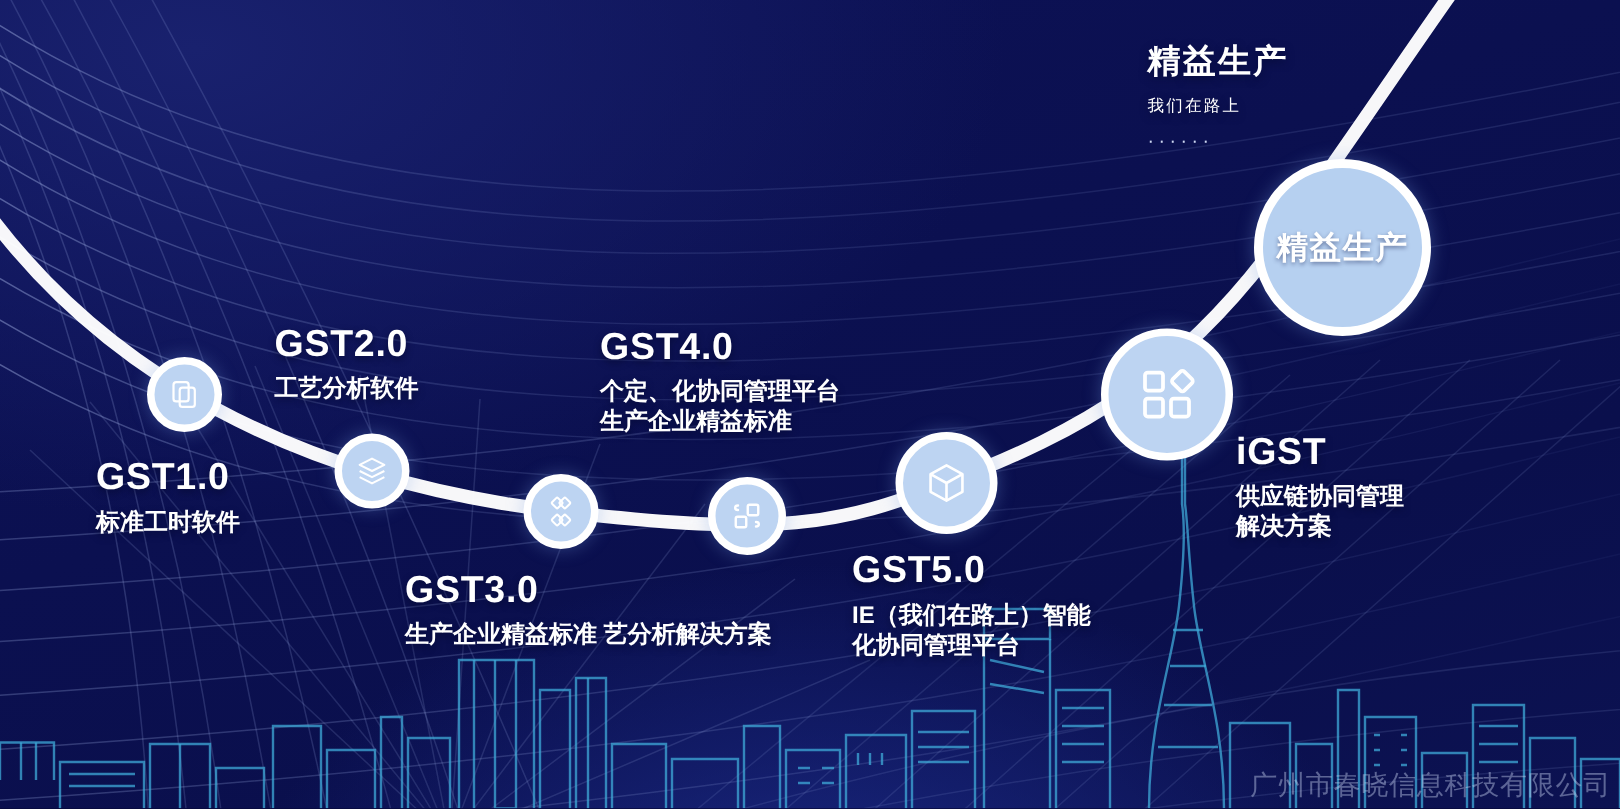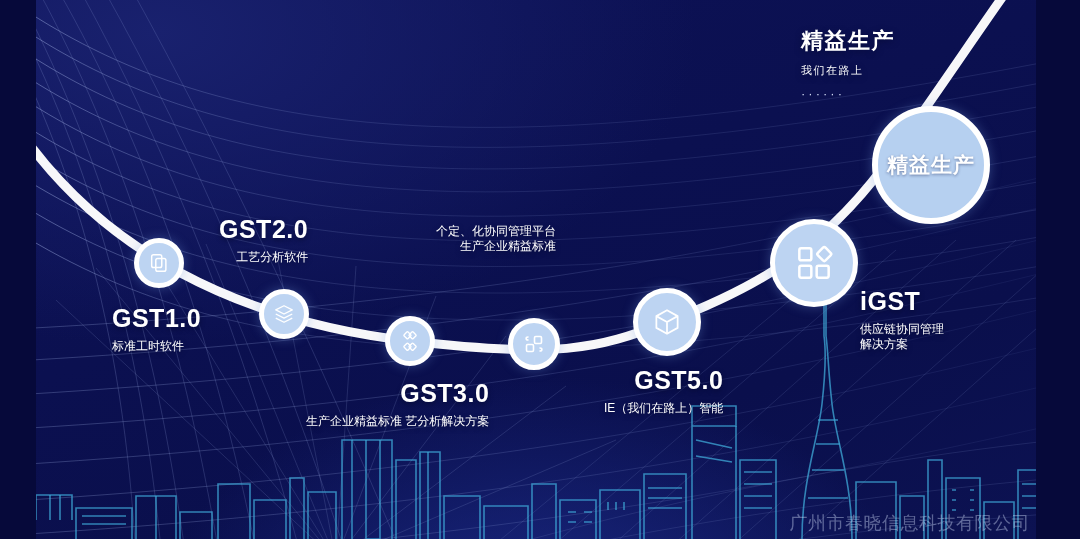--- a/index.html
+++ b/index.html
@@ -1,41 +1,40 @@
 <!DOCTYPE html>
 <html lang="zh"><head>
 <meta charset="utf-8">
 <title>GST Roadmap</title>
 <style>
   html,body{margin:0;padding:0;background:#06093a;}
   body{font-family:"Liberation Sans","DejaVu Sans",sans-serif;}
   #stage{
-    position:relative;width:1000px;height:539px;overflow:hidden;
+    position:relative;width:1080px;height:539px;overflow:hidden;
     background:
       radial-gradient(ellipse 620px 420px at 50% 118%, #1b2a86 0%, rgba(27,42,134,0) 62%),
       radial-gradient(ellipse 900px 520px at 12% 6%, #19216e 0%, rgba(25,33,110,0) 60%),
       linear-gradient(160deg,#0d1258 0%,#0b1050 42%,#0a0f4c 72%,#0c1252 100%);
-    margin-left: 36px;
   }
   #bg-svg,#curve-svg,#city-svg{position:absolute;inset:0;width:1080px;height:539px;display:block;}
   #bg-svg{opacity:.95;}
   .node{position:absolute;border-radius:50%;background:#bdd4f2;
         border:5px solid #ffffff;box-sizing:border-box;
         display:flex;align-items:center;justify-content:center;
         box-shadow:0 0 12px rgba(120,160,230,.35);}
   .node svg{display:block;}
   .node.big{background:#b6d0f0;border-width:6px;}
   .big-label{color:#ffffff;font-size:21px;font-weight:700;letter-spacing:1px;
              text-shadow:0 1px 3px rgba(10,20,70,.45);}
   .lbl{position:absolute;color:#ffffff;}
   .lbl .t{font-size:25px;font-weight:700;letter-spacing:.5px;line-height:1.1;
           text-shadow:0 2px 5px rgba(5,10,50,.75);}
-  .lbl .s{font-size:12px;font-weight:400;line-height:1.28;margin-top:6px;
+  .lbl .s{font-size:16px;font-weight:700;line-height:1.28;margin-top:6px;
           text-shadow:0 2px 5px rgba(5,10,50,.75);}
-  .lbl.center{text-align:right;}
+  .lbl.center{text-align:left;}
   .lbl.left{text-align:left;}
   #hero{position:absolute;left:765px;top:28px;color:#fff;}
   #hero .h1{font-size:22px;font-weight:700;letter-spacing:1.5px;line-height:1.2;
             text-shadow:0 2px 6px rgba(5,10,50,.7);}
   #hero .h2{font-size:11px;font-weight:400;margin-top:9px;letter-spacing:1.5px;
             text-shadow:0 2px 6px rgba(5,10,50,.7);}
   #hero .dots{font-size:13px;margin-top:8px;letter-spacing:3px;color:#cfd9f2;}
   #watermark{position:absolute;right:6px;bottom:4px;font-size:18px;
              color:rgba(205,218,245,.42);letter-spacing:.5px;white-space:nowrap;}
 </style>
@@ -246,49 +245,51 @@
           <svg viewBox="0 0 24 24" width="40" height="40" fill="none" stroke="#ffffff" stroke-width="1.5" stroke-linejoin="round">
             <rect x="3.2" y="3.2" width="7.2" height="7.2" rx="1.1"></rect>
             <rect x="14.9" y="3.4" width="6.5" height="6.5" rx="1.1" transform="rotate(45 18.15 6.65)"></rect>
             <rect x="3.2" y="13.6" width="7.2" height="7.2" rx="1.1"></rect>
             <rect x="13.6" y="13.6" width="7.2" height="7.2" rx="1.1"></rect>
           </svg>
         </span>
       </div>
     </div>
   <div id="labels-layer">
-      <div class="lbl left" style="left: 76px; top: 305px;">
+      <div class="lbl left" style="left: 64px; top: 305px;">
         <div class="t">GST1.0</div>
         <div class="s">
           <div>标准工时软件</div>
         </div>
       </div>
       <div class="lbl center" style="left: 183px; top: 216px;">
         <div class="t">GST2.0</div>
         <div class="s">
           <div>工艺分析软件</div>
         </div>
       </div>
       <div class="lbl center" style="left: 270px; top: 380px;">
         <div class="t">GST3.0</div>
         <div class="s">
           <div>生产企业精益标准
 艺分析解决方案</div>
         </div>
       </div>
       <div class="lbl center" style="left: 400px; top: 218px;">
+        <div class="t">GST4.0</div>
         <div class="s">
           <div>个定、化协同管理平台</div>
           <div>生产企业精益标准</div>
         </div>
       </div>
       <div class="lbl center" style="left: 568px; top: 367px;">
         <div class="t">GST5.0</div>
         <div class="s">
           <div>IE（我们在路上）智能</div>
+          <div>化协同管理平台</div>
         </div>
       </div>
       <div class="lbl left" style="left: 788px; top: 288px; padding-left: 36px;">
         <div class="t">iGST</div>
         <div class="s">
           <div>供应链协同管理</div>
           <div>解决方案</div>
         </div>
       </div>
     </div>

